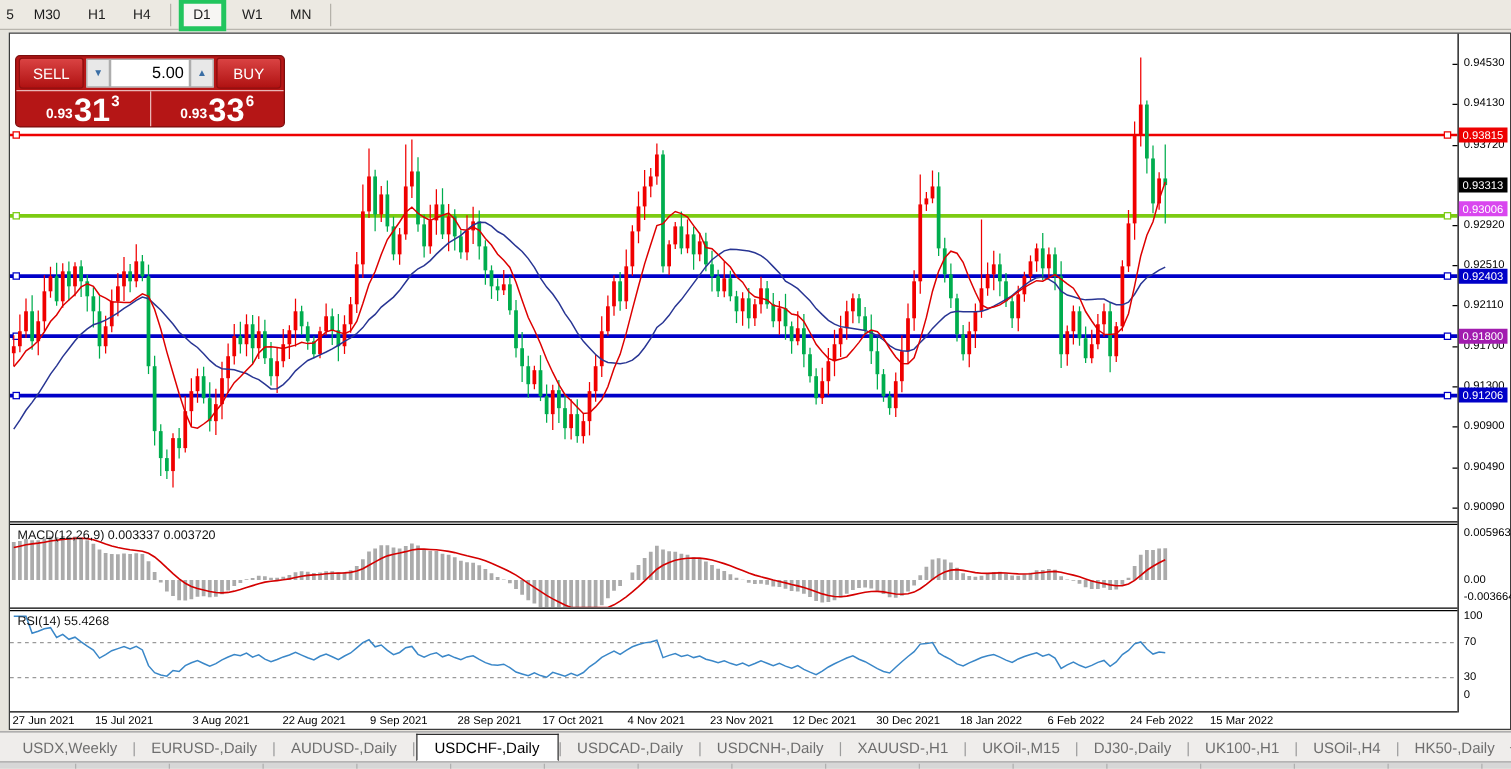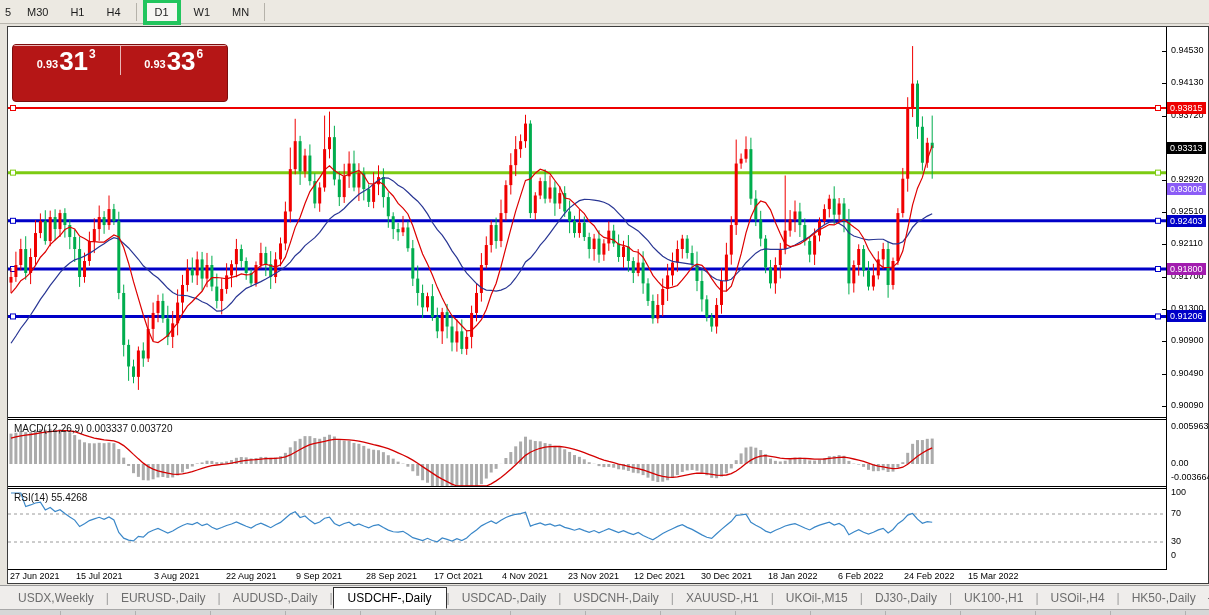--- a/index.html
+++ b/index.html
@@ -74,20 +74,27 @@
       <div class="tb-btn active">D1</div>
       <div class="tb-btn">W1</div>
       <div class="tb-btn">MN</div>
       <div class="tb-sep"></div>
     </div>
 
   <div id="win"></div>
 
 
   <div id="trade">
+    <div class="row1">
+      <div class="tr-btn">SELL</div>
+      <div class="spin">▼</div>
+      <div id="vol">5.00</div>
+      <div class="spin">▲</div>
+      <div class="tr-btn">BUY</div>
+    </div>
     <div class="row2">
       <div class="half l">
         <span class="p-small">0.93</span>
         <span class="p-big">31</span>
         <span class="p-sup">3</span>
       </div>
       <div class="half">
         <span class="p-small">0.93</span>
         <span class="p-big">33</span>
         <span class="p-sup">6</span>
@@ -785,21 +792,21 @@
     <div class="ax-tick" style="top: 276.988px;"></div>
     <div class="ax-lbl" style="top: 302.949px;">0.91300</div>
     <div class="ax-tick" style="top: 308.949px;"></div>
     <div class="ax-lbl" style="top: 334.909px;">0.90900</div>
     <div class="ax-tick" style="top: 340.909px;"></div>
     <div class="ax-lbl" style="top: 367.668px;">0.90490</div>
     <div class="ax-tick" style="top: 373.668px;"></div>
     <div class="ax-lbl" style="top: 399.627px;">0.90090</div>
     <div class="ax-tick" style="top: 405.627px;"></div>
     <div class="ax-badge" style="top: 102px; background: rgb(238, 0, 0); color: rgb(255, 255, 255);">0.93815</div>
-    <div class="ax-badge" style="top: 183px; background: #8b5cf6; color: rgb(255, 255, 255);">0.93006</div>
+    <div class="ax-badge" style="top: 161px; background: #d946ef; color: rgb(255, 255, 255);">0.93006</div>
     <div class="ax-badge" style="top: 214.819px; background: rgb(0, 0, 200); color: rgb(255, 255, 255);">0.92403</div>
     <div class="ax-badge" style="top: 262.998px; background: #a21caf; color: rgb(255, 255, 255);">0.91800</div>
     <div class="ax-badge" style="top: 310.459px; background: rgb(0, 0, 200); color: rgb(255, 255, 255);">0.91206</div>
     <div class="ax-badge" style="top: 142.11px; background: rgb(0, 0, 0); color: rgb(255, 255, 255);">0.93313</div>
     <div class="ax-lbl" style="top: 421px;">0.005963</div>
     <div class="ax-lbl" style="top: 458px;">0.00</div>
     <div class="ax-lbl" style="top: 472px;">-0.003664</div>
     <div class="ax-lbl" style="top: 487px;">100</div>
     <div class="ax-lbl" style="top: 508px;">70</div>
     <div class="ax-lbl" style="top: 536px;">30</div>

